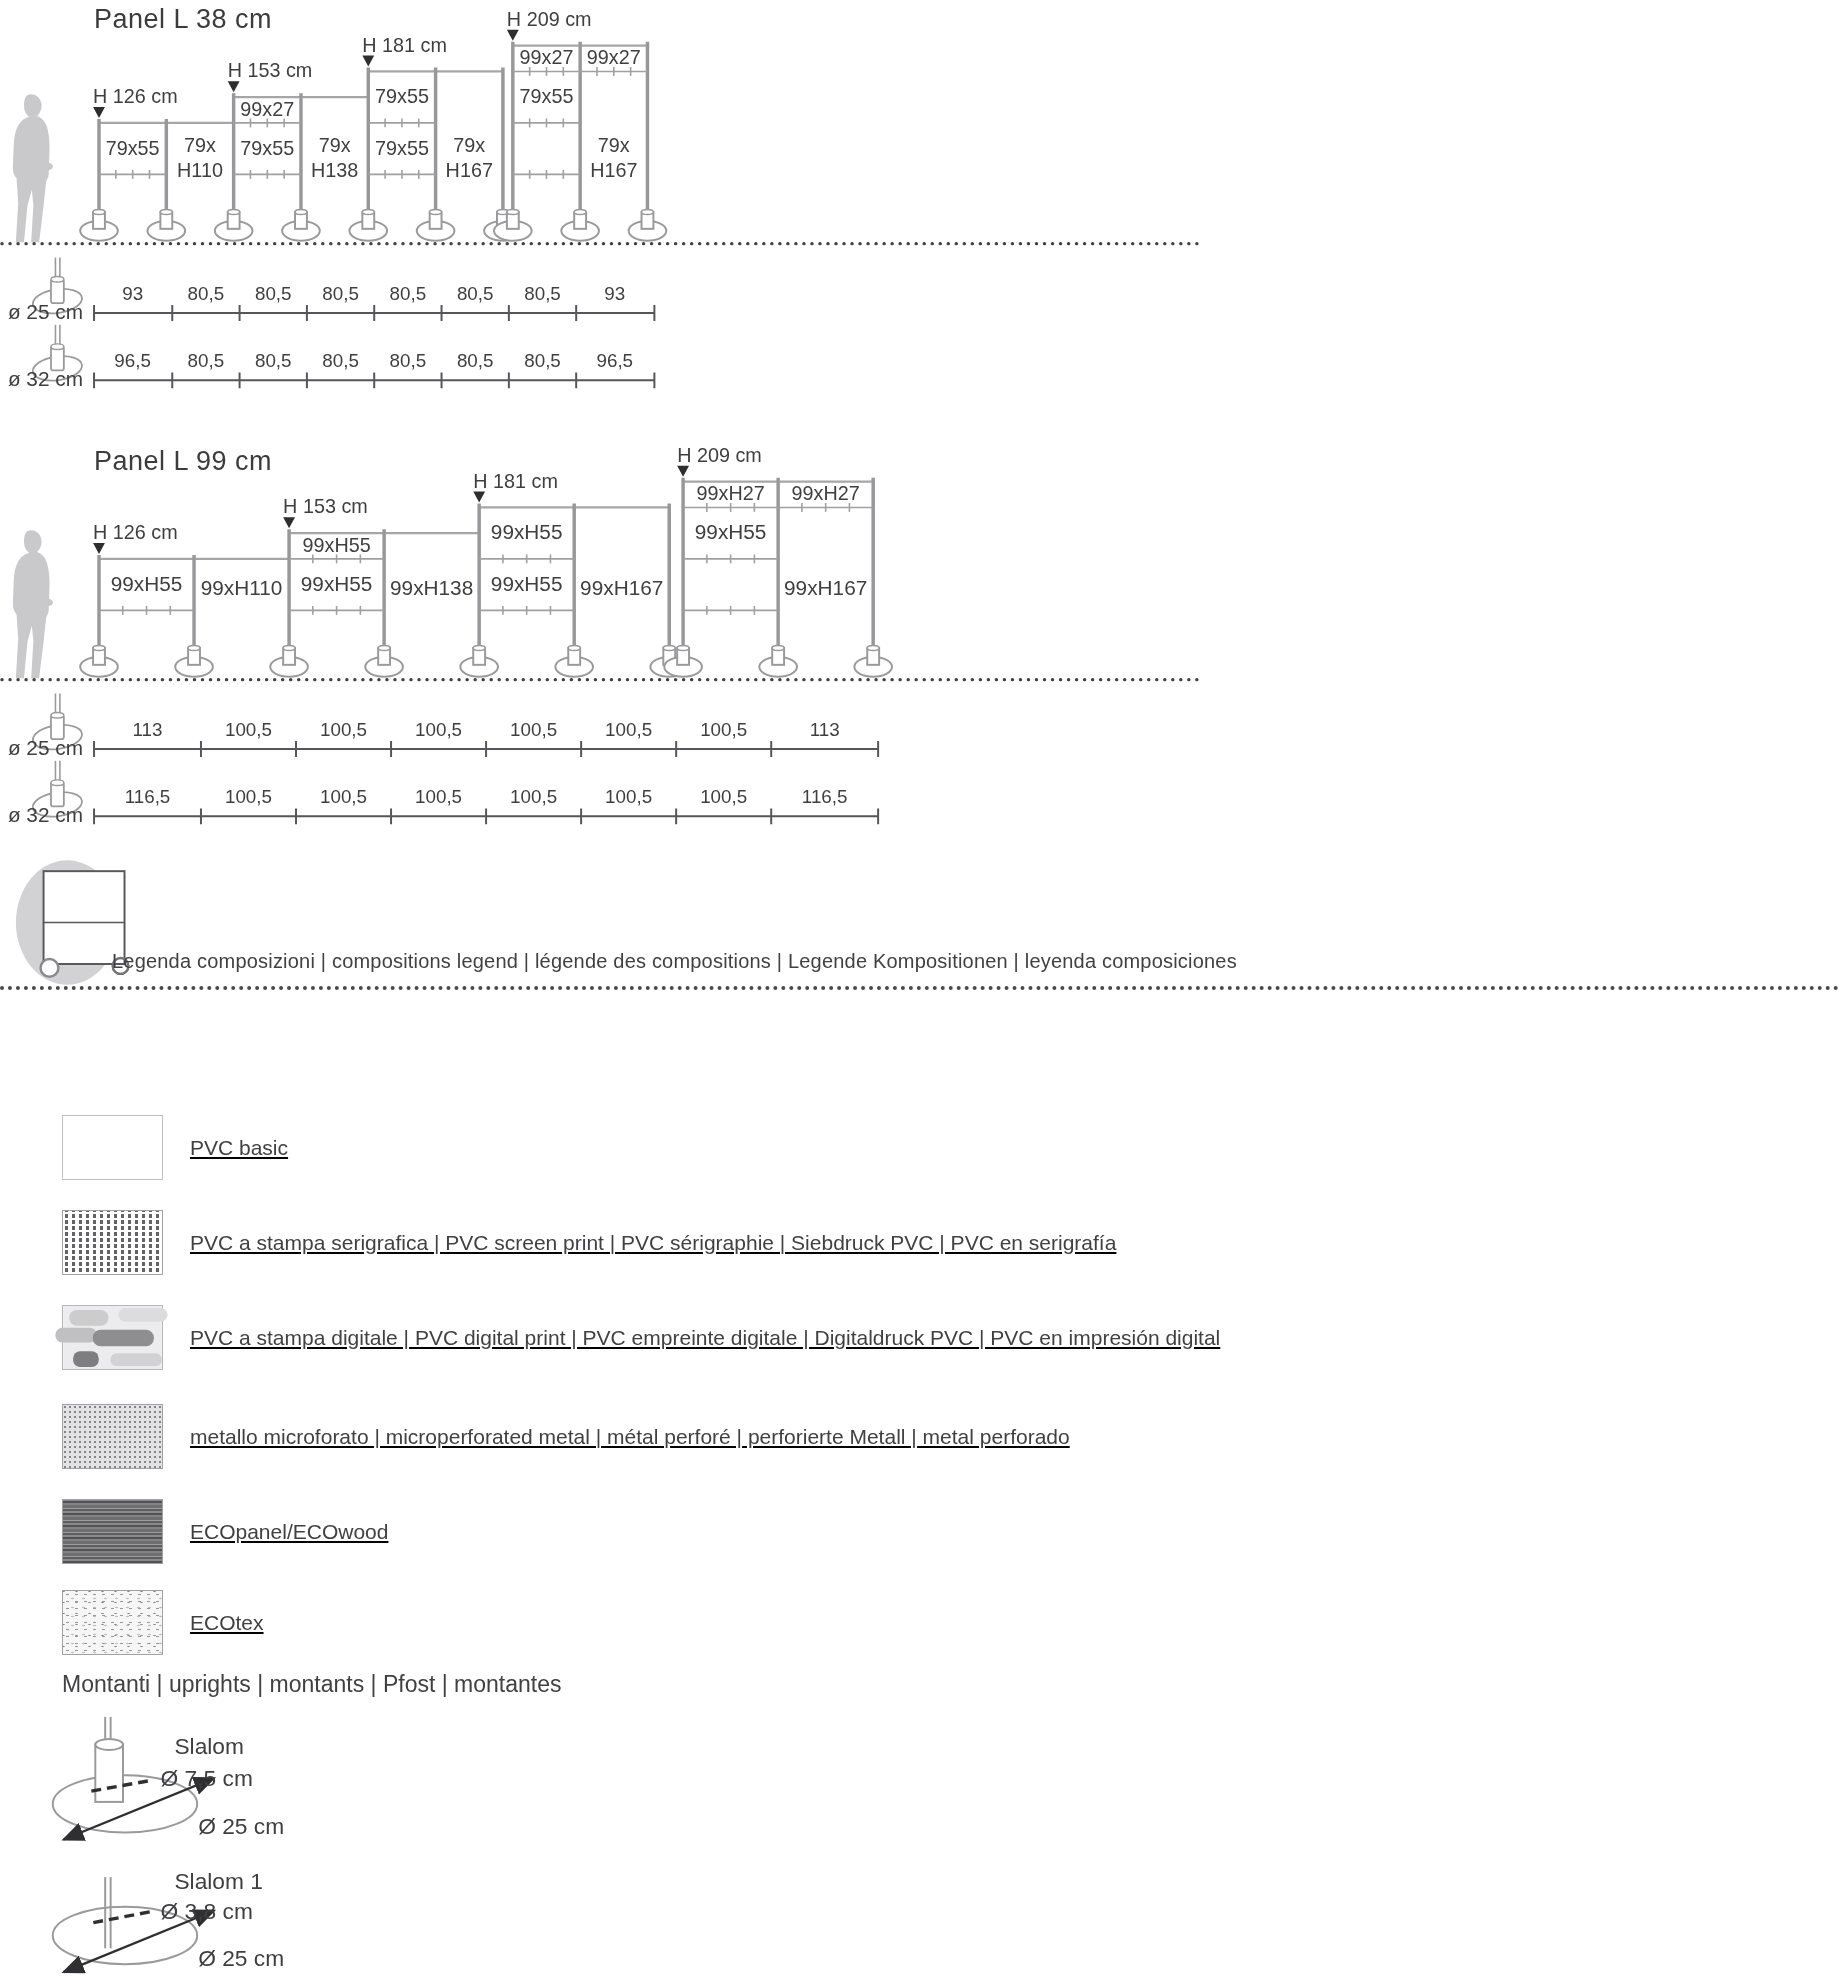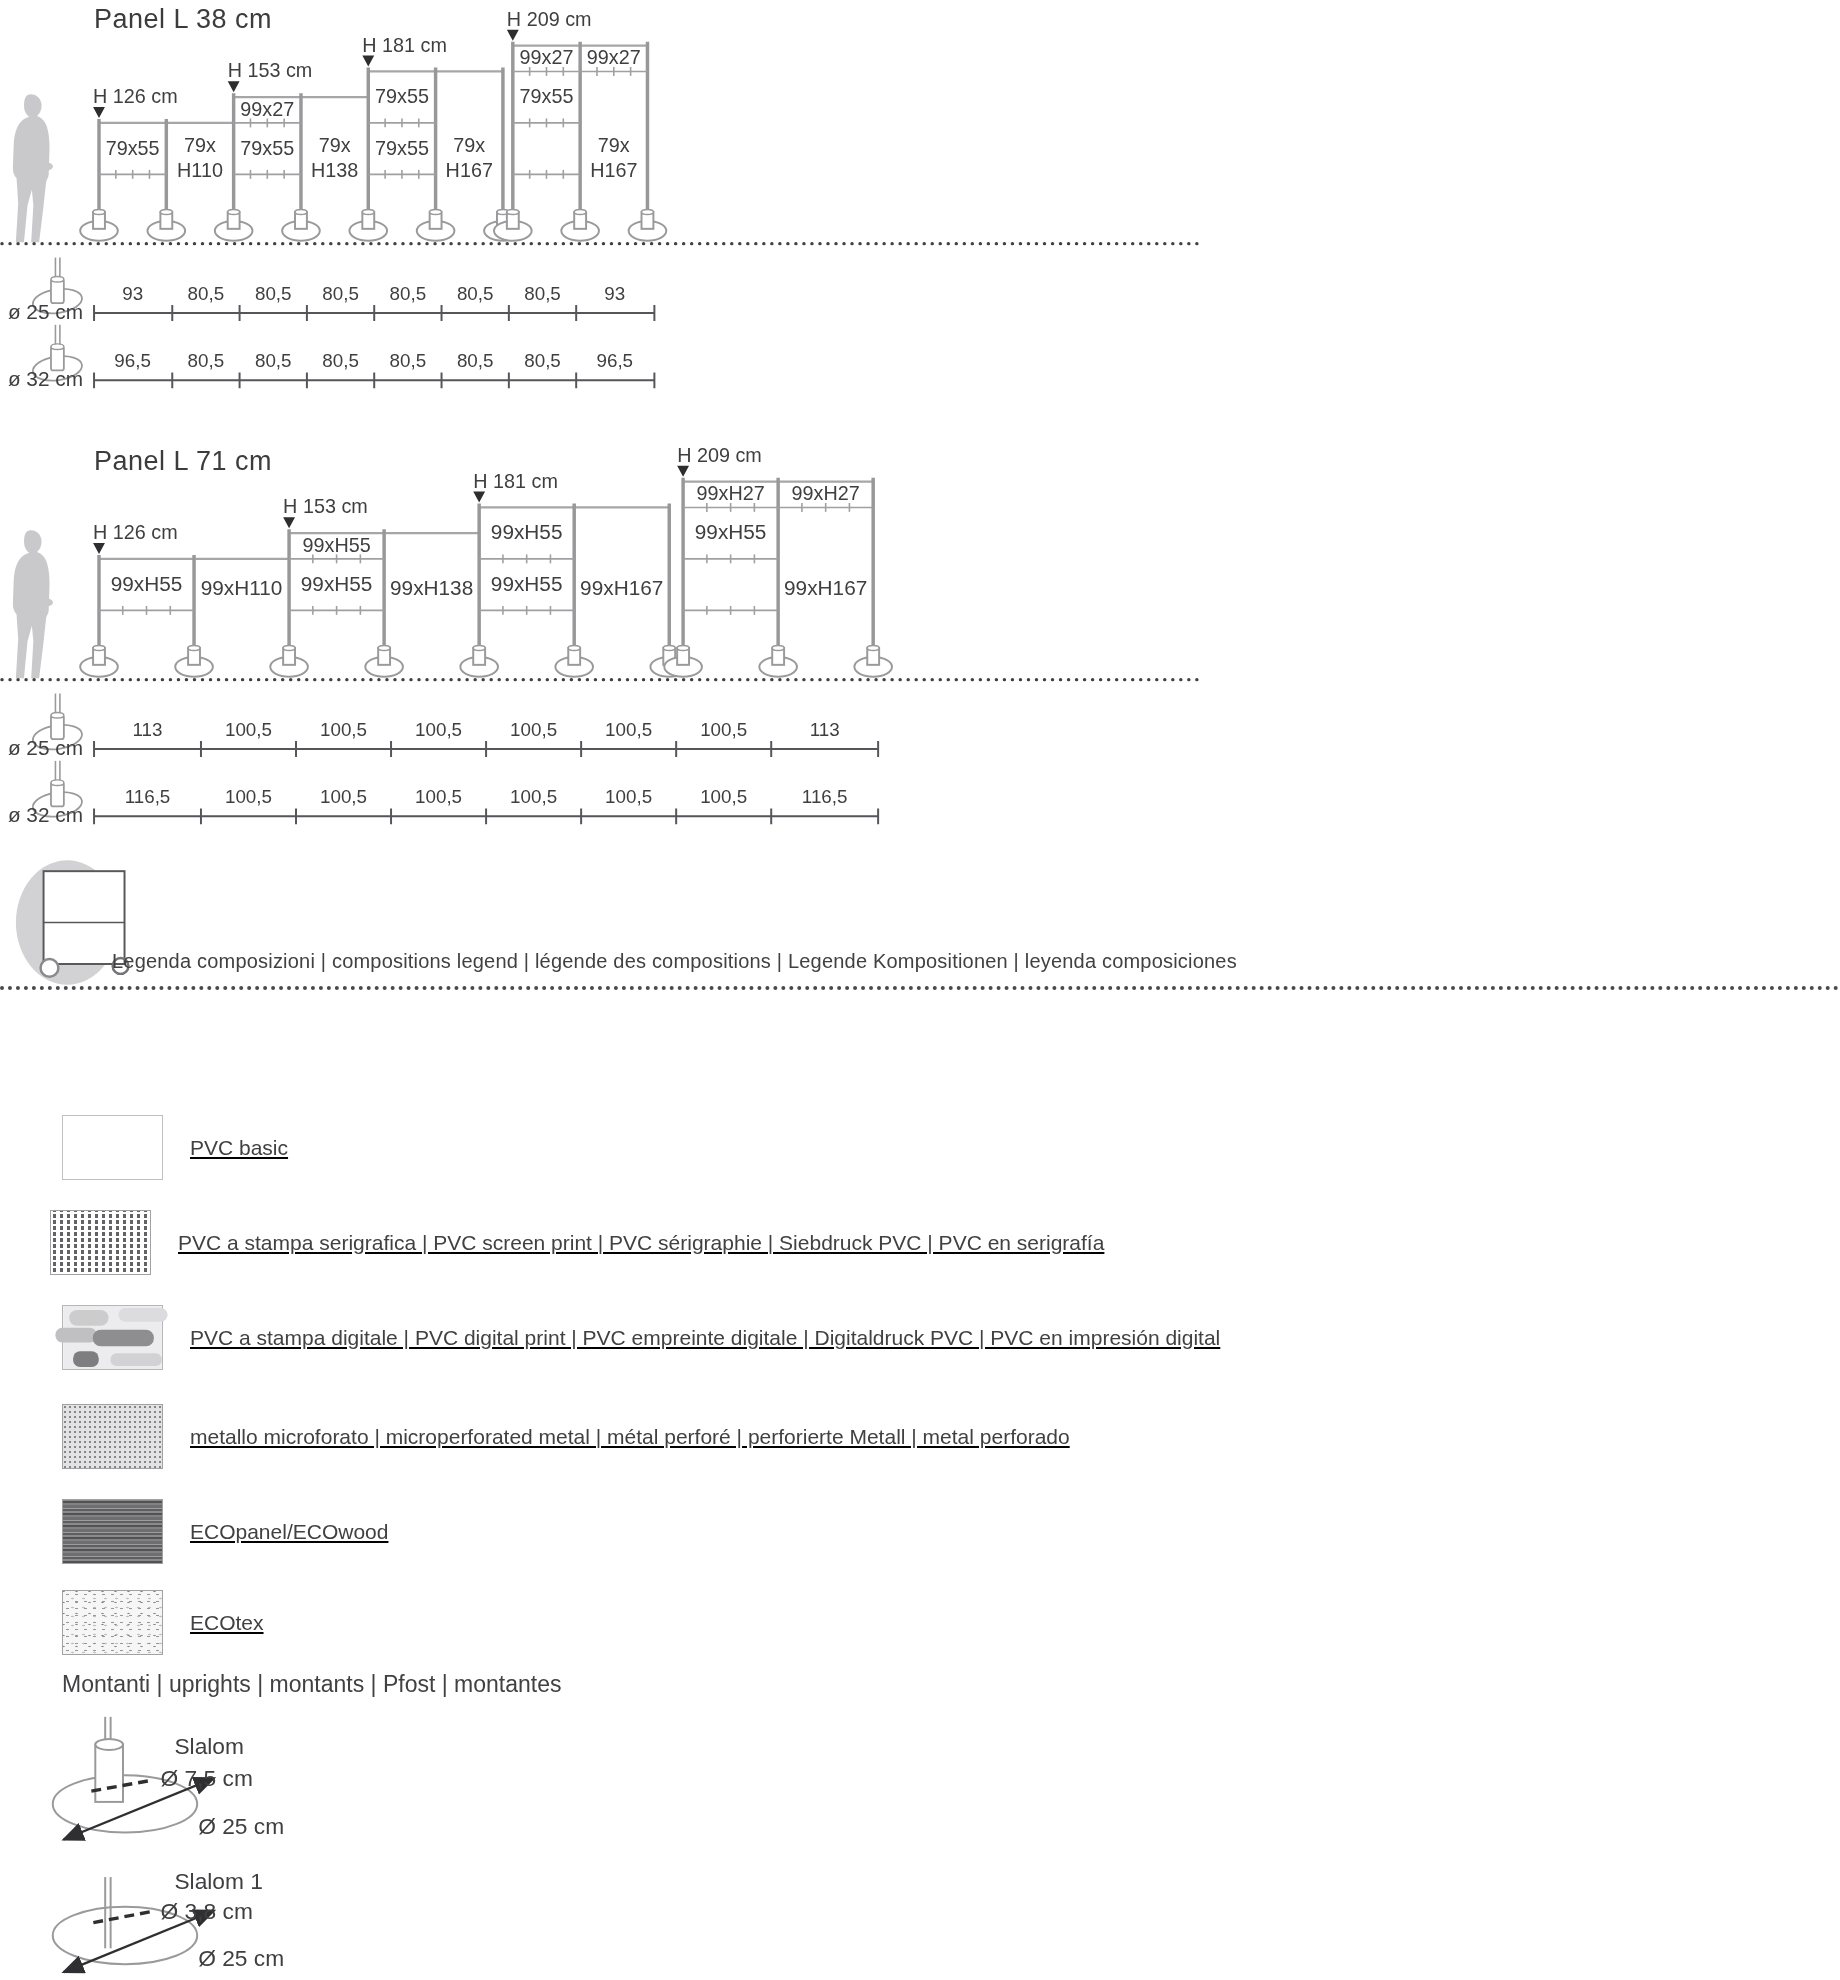--- a/index.html
+++ b/index.html
@@ -167,21 +167,21 @@
         <text class="t-val" x="276" y="371">80,5</text>
         <text class="t-val" x="344" y="371">80,5</text>
         <text class="t-val" x="412" y="371">80,5</text>
         <text class="t-val" x="480" y="371">80,5</text>
         <text class="t-val" x="548" y="371">80,5</text>
         <text class="t-val" x="621" y="371">96,5</text>
       </g>
     </g>
   </svg>
 
-  <div class="sec-title" style="left:94px;top:446px">Panel L 71 cm</div>
+  <div class="sec-title" style="left:94px;top:446px">Panel L 99 cm</div>
 
   <svg style="left:0;top:436px" width="1287" height="426" viewBox="0 0 1300 430">
     <use href="#gperson" transform="translate(4,94)"></use>
 
     <path class="pline" d="M100,124H292 M292,98H484 M484,72H676 M690,46H882"></path>
     <path class="post" d="M100,120V226 M196,120V226 M292,94V226 M388,94V226 M484,68V226 M580,68V226 M676,68V226 M690,42V226 M786,42V226 M882,42V226"></path>
     <g>
       <use href="#div96" transform="translate(100,176)"></use>
       <use href="#div96" transform="translate(292,124)"></use>
       <use href="#div96" transform="translate(292,176)"></use>
@@ -268,21 +268,21 @@
     <circle cx="42" cy="112" r="9" fill="#ffffff" stroke="#8a8a8c" stroke-width="2.5"></circle>
     <circle cx="114" cy="110" r="8" fill="none" stroke="#737375" stroke-width="2.5"></circle>
   </svg>
   <div class="legend-head" style="left:112px;top:950px">Legenda composizioni | compositions legend | légende des compositions | Legende Kompositionen | leyenda composiciones</div>
   <div class="dotline" style="left:0;top:986px;width:1840px"></div>
 
   <div class="mat" style="left:62px;top:1115px">
     <div class="sw sw-basic"></div>
     <div class="matlabel">PVC basic</div>
   </div>
-  <div class="mat" style="left:50px;top:1210px">
+  <div class="mat" style="left:62px;top:1210px">
     <div class="sw sw-serig"></div>
     <div class="matlabel">PVC a stampa serigrafica | PVC screen print | PVC sérigraphie | Siebdruck PVC | PVC en serigrafía</div>
   </div>
   <div class="mat" style="left:62px;top:1305px">
     <div class="sw" style="padding:0;border-color:#b6b6b8">
       <svg style="position:static" width="99" height="63" viewBox="0 0 100 64">
         <rect width="100" height="64" fill="#ececee"></rect>
         <rect x="6" y="4" width="40" height="16" rx="8" fill="#cccccd"></rect>
         <rect x="56" y="2" width="50" height="14" rx="7" fill="#dcdcde"></rect>
         <rect x="-8" y="22" width="42" height="15" rx="7" fill="#c0c0c2"></rect>

